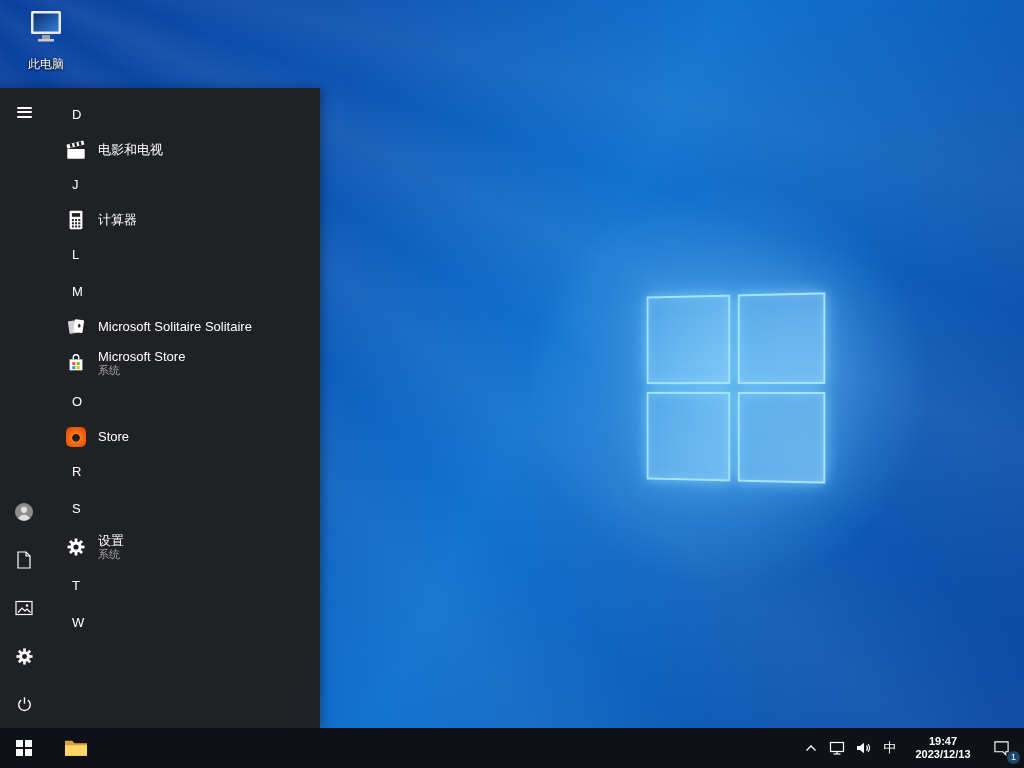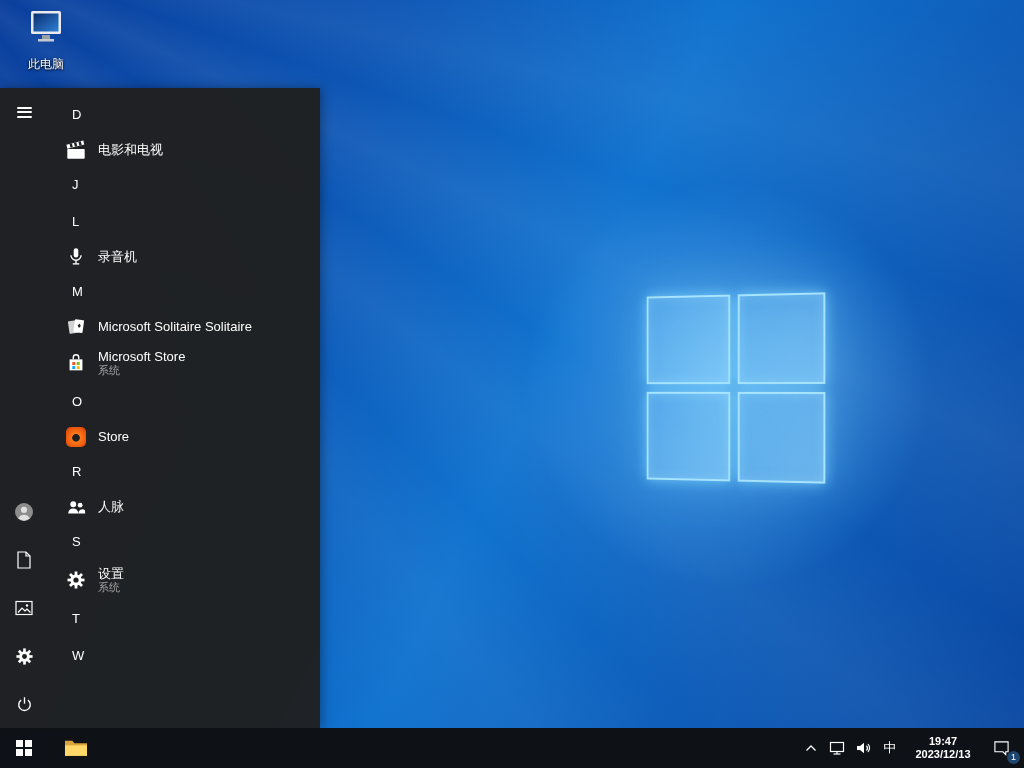--- a/index.html
+++ b/index.html
@@ -188,34 +188,43 @@
           </g>
           <rect x="2.5" y="11" width="19" height="10.5" rx="0.8" fill="#fff"></rect>
         </svg>
       </span>
       <span class="app-label">电影和电视</span>
     </div>
 
     <div class="letter-row">
       <span>J</span>
     </div>
+    <div class="app-row">
+      <span class="app-icon">
+        <svg width="22" height="22" viewBox="0 0 24 24">
+          <rect x="5" y="2" width="14" height="20" rx="1.5" fill="#fff"></rect>
+          <rect x="7.5" y="4.5" width="9" height="4" fill="#202020"></rect>
+          <g fill="#202020">
+            <rect x="7.5" y="11" width="2.2" height="2.2"></rect>
+              <rect x="11" y="11" width="2.2" height="2.2"></rect>
+              <rect x="14.5" y="11" width="2.2" height="2.2"></rect>
+            <rect x="7.5" y="14.5" width="2.2" height="2.2"></rect>
+              <rect x="11" y="14.5" width="2.2" height="2.2"></rect>
+              <rect x="14.5" y="14.5" width="2.2" height="2.2"></rect>
+            <rect x="7.5" y="18" width="2.2" height="2.2"></rect>
+              <rect x="11" y="18" width="2.2" height="2.2"></rect>
+              <rect x="14.5" y="18" width="2.2" height="2.2"></rect>
+          </g>
+        </svg>
+      </span>
+      <span class="app-label">计算器</span>
+    </div>
 
     <div class="letter-row">
       <span>L</span>
-    </div>
-    <div class="app-row">
-      <span class="app-icon">
-        <svg width="22" height="22" viewBox="0 0 24 24" fill="none" stroke="#fff">
-          <rect x="9.5" y="2.5" width="5" height="10" rx="2.5" fill="#fff" stroke="none"></rect>
-          <path d="M6.5 10 a5.5 5.5 0 0 0 11 0" stroke-width="1.5"></path>
-          <line x1="12" y1="15.5" x2="12" y2="19" stroke-width="1.5"></line>
-          <line x1="8.5" y1="19.5" x2="15.5" y2="19.5" stroke-width="1.5"></line>
-        </svg>
-      </span>
-      <span class="app-label">录音机</span>
     </div>
 
     <div class="letter-row">
       <span>M</span>
     </div>
     <div class="app-row">
       <span class="app-icon">
         <svg width="22" height="22" viewBox="0 0 24 24">
           <rect x="4" y="5" width="10" height="14" rx="1" fill="#fff" opacity="0.8" transform="rotate(-8 9 12)"></rect>
           <rect x="10" y="4" width="10" height="14" rx="1" fill="#fff" transform="rotate(8 15 11)"></rect>
@@ -246,31 +255,20 @@
     </div>
     <div class="app-row">
       <span class="app-icon">
           <span class="office-logo"></span>
         </span>
       <span class="app-label">Store</span>
     </div>
 
     <div class="letter-row">
       <span>R</span>
-    </div>
-    <div class="app-row">
-      <span class="app-icon">
-        <svg width="22" height="22" viewBox="0 0 24 24" fill="#fff">
-          <circle cx="9" cy="9" r="3.2"></circle>
-          <path d="M3.5 19 a5.5 5.5 0 0 1 11 0 z"></path>
-          <circle cx="16.5" cy="10" r="2.6"></circle>
-          <path d="M14.5 19 a4.6 4.6 0 0 1 7 -3.8 q0.5 1.6 0.5 3.8 z"></path>
-        </svg>
-      </span>
-      <span class="app-label">人脉</span>
     </div>
 
     <div class="letter-row">
       <span>S</span>
     </div>
     <div class="app-row two-line">
       <span class="app-icon">
         <svg width="20" height="20" viewBox="0 0 20 20">
           <g fill="#fff">
             <rect x="8.6" y="1.5" width="2.8" height="17"></rect>

